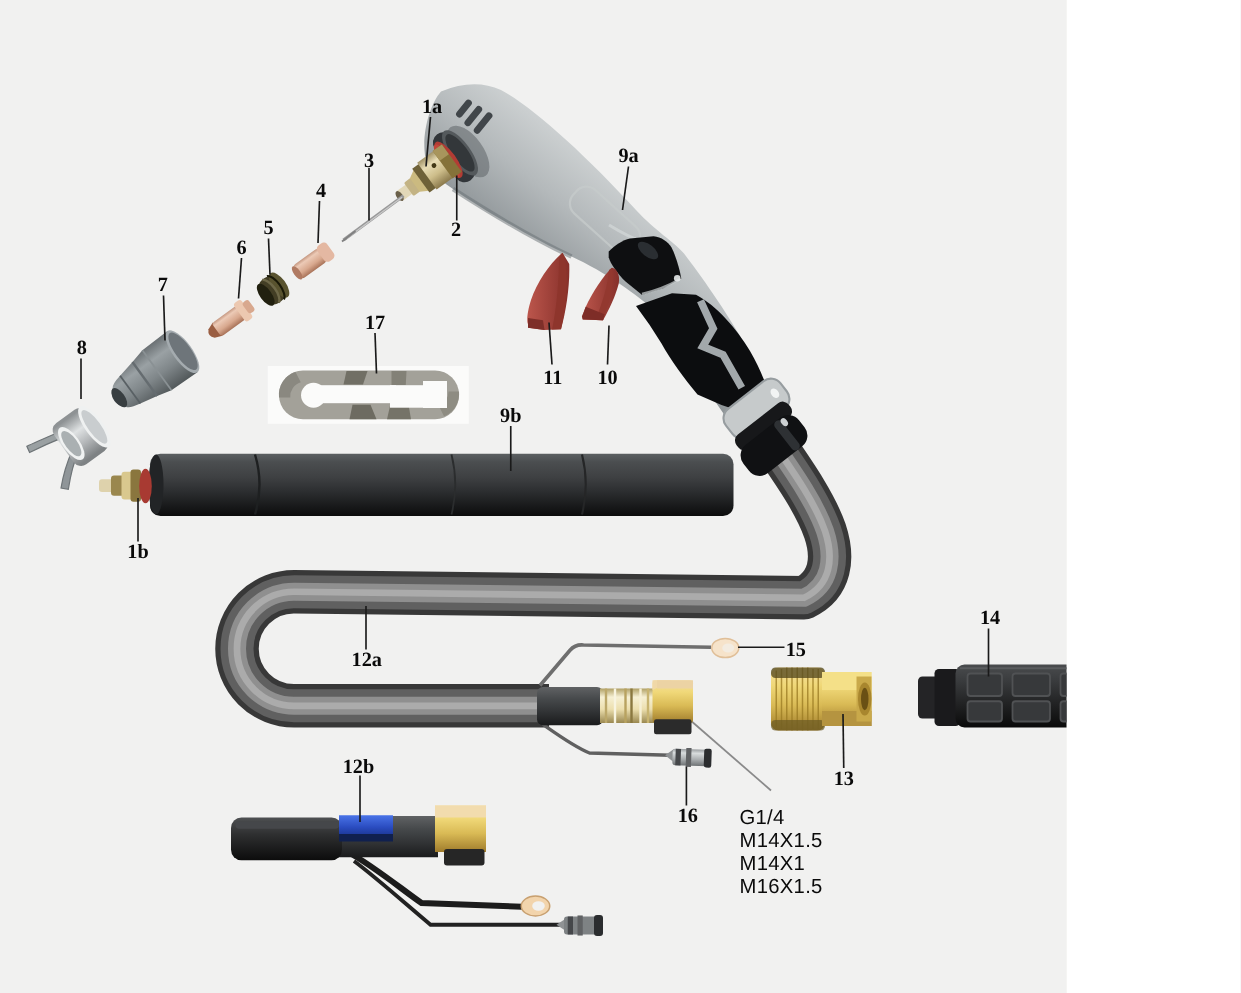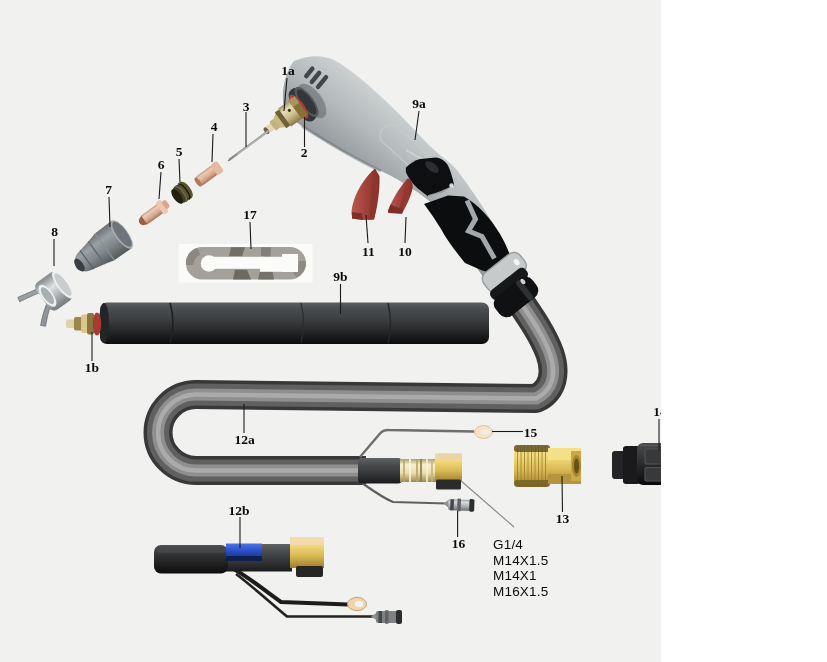--- a/index.html
+++ b/index.html
@@ -1,16 +1,16 @@
 <!DOCTYPE html>
 <html><head>
 <meta charset="utf-8">
 <style>
 html,body{margin:0;padding:0;}
-#wrap{position:relative;width:661px;height:662px;background:#f1f1f0;overflow:hidden;}
+#wrap{position:relative;width:711px;height:662px;background:#f1f1f0;overflow:hidden;}
 text{font-family:"Liberation Serif",serif;font-weight:bold;font-size:13.5px;fill:#0a0a0a;}
 .thread{font-family:"Liberation Sans",sans-serif;font-weight:normal;font-size:13.5px;letter-spacing:0.2px;}
 .ldr{stroke:#1a1a1a;stroke-width:1.1;fill:none;}
 </style>
 </head>
 <body>
 <div id="wrap">
 <svg width="827" height="662" viewBox="0 0 827 662">
 <defs>
 <linearGradient id="gHandle" x1="0" y1="-31" x2="0" y2="31" gradientUnits="userSpaceOnUse">

